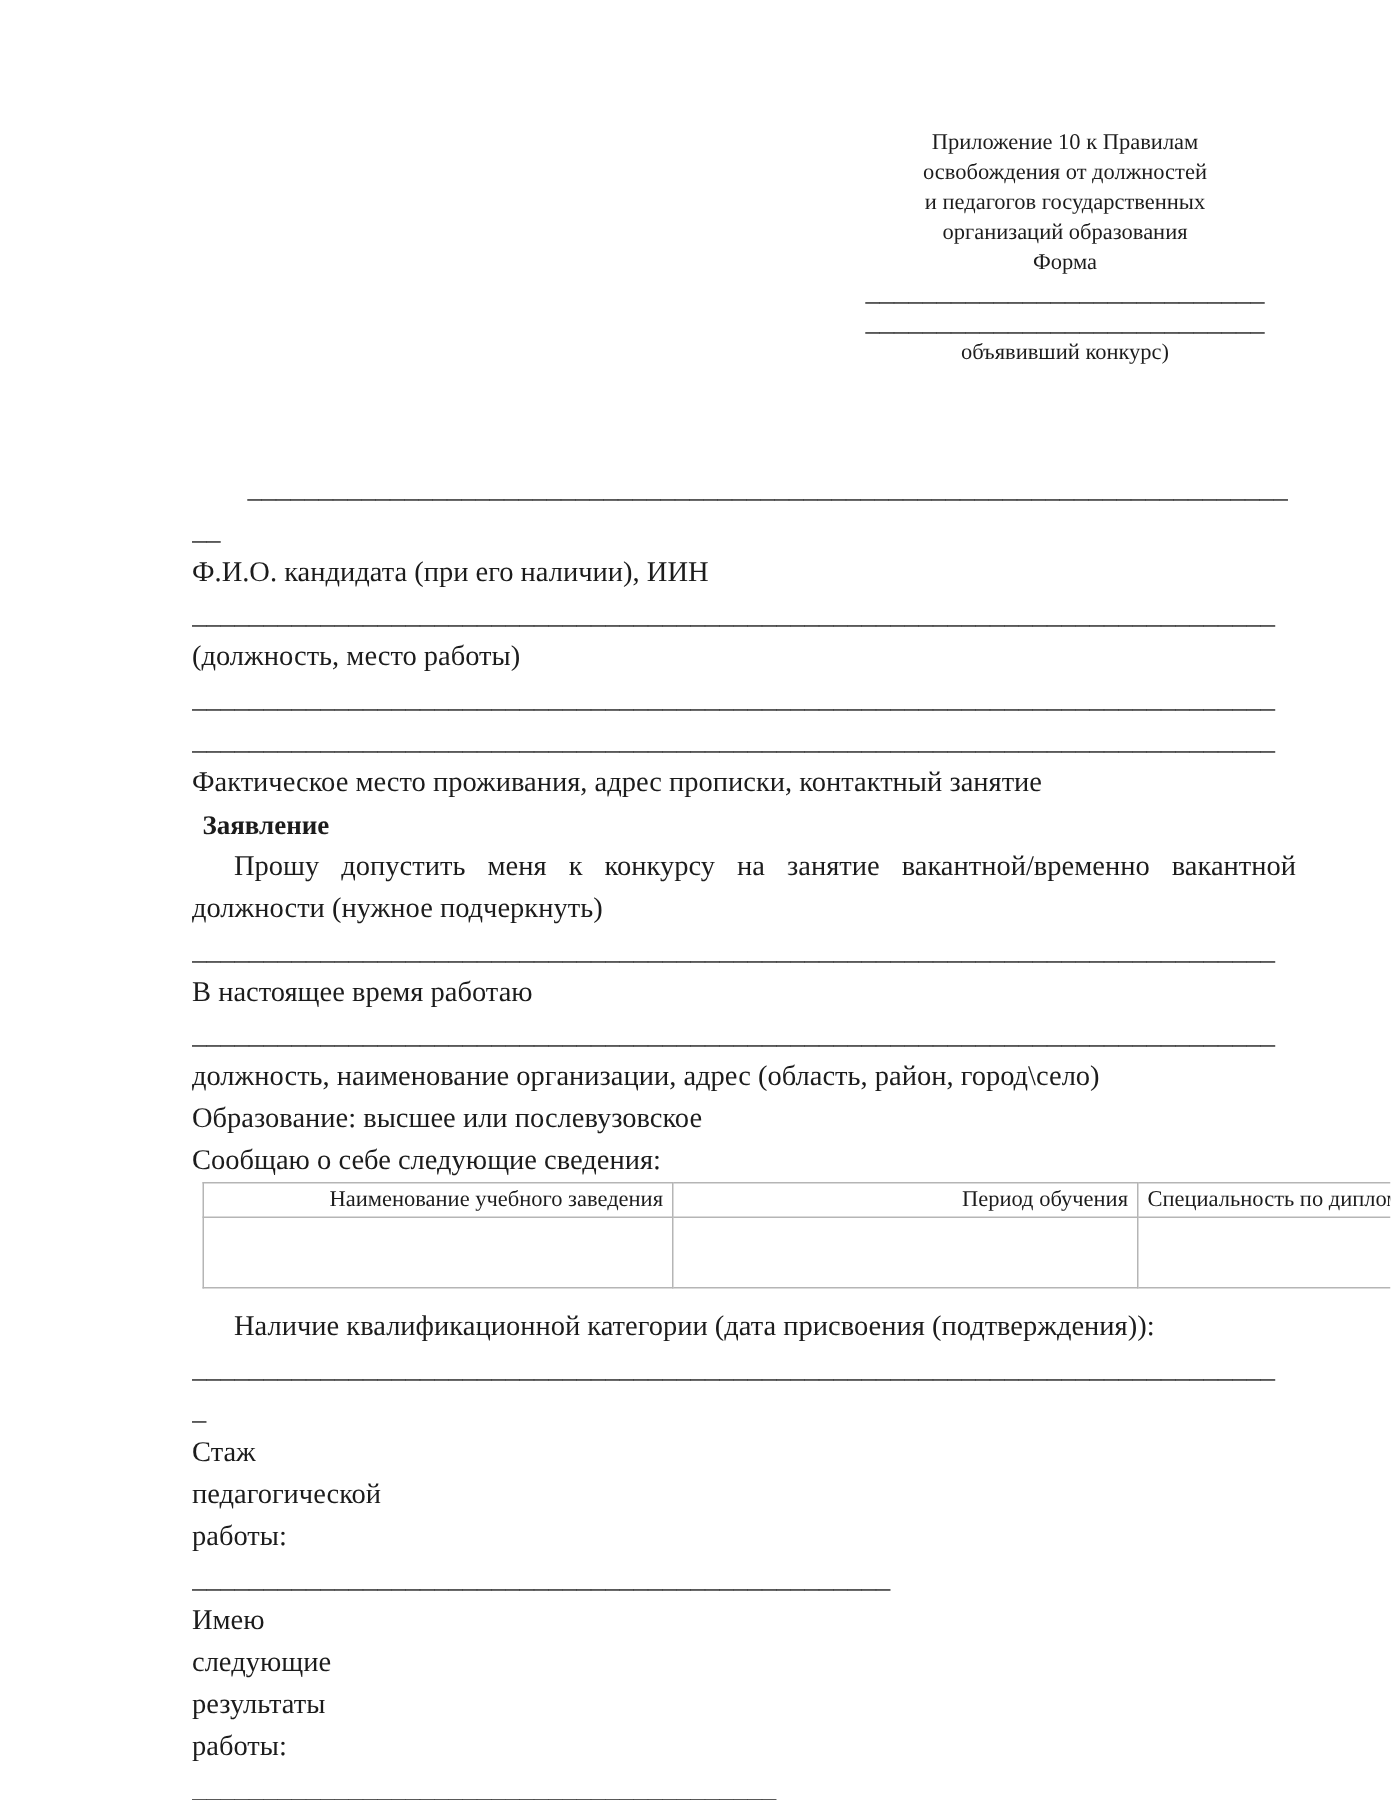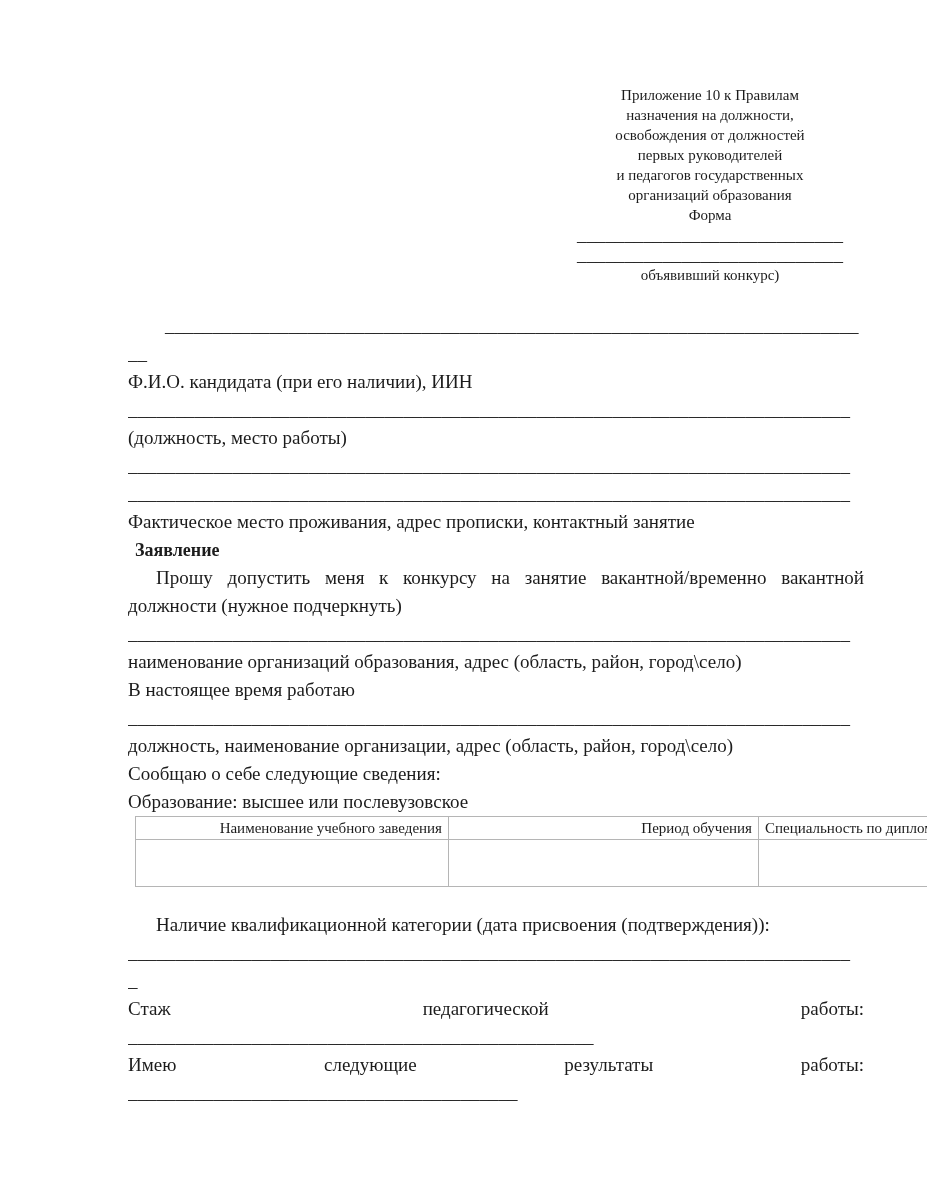--- a/index.html
+++ b/index.html
@@ -44,20 +44,21 @@
   .indent { text-indent: 28px; }
   .statement-title {
     font-weight: bold;
     font-size: 18px;
     text-indent: 7px;
   }
   .request { text-align: justify; text-indent: 28px; }
   .justify-row {
     display: flex;
     justify-content: space-between;
+    flex-direction: column;
   }
   
   table.edu {
     border-collapse: collapse;
     table-layout: fixed;
     width: 812px;
     margin-left: 7px;
     margin-top: 0px;
   }
   table.edu th, table.edu td {
@@ -69,32 +70,30 @@
     vertical-align: top;
     padding: 2px 6px;
     white-space: nowrap;
     overflow: hidden;
   }
   table.edu th { height: 23px; }
   table.edu td { height: 47px; }
   .col1 { width: 313px; }
   .col2 { width: 310px; }
   .col3 { width: 189px; }
-  .qualification { margin-top: 24px; }
+  .qualification { margin-top: 12px; }
 </style>
 </head>
 <body>
 
 <div class="page">
 
   <div class="header-note">
     <div>Приложение 10 к Правилам</div>
-    <div>назначения на должности,</div>
     <div>освобождения от должностей</div>
-    <div>первых руководителей</div>
     <div>и педагогов государственных</div>
     <div>организаций образования</div>
     <div>Форма</div>
     <div class="uline">____________________________</div>
     <div class="uline">____________________________</div>
     <div>объявивший конкурс)</div>
   </div>
 
   <div class="body-content">
 
@@ -107,27 +106,26 @@
 
     <p class="uline">____________________________________________________________________________</p>
     <p class="uline">____________________________________________________________________________</p>
     <p>Фактическое место проживания, адрес прописки, контактный занятие</p>
 
     <p class="statement-title">Заявление</p>
 
     <p class="request">Прошу допустить меня к конкурсу на занятие вакантной/временно вакантной должности (нужное подчеркнуть)</p>
 
     <p class="uline">____________________________________________________________________________</p>
-    <p>наименование организаций образования, адрес (область, район, город\село)</p>
     <p>В настоящее время работаю</p>
 
     <p class="uline">____________________________________________________________________________</p>
     <p>должность, наименование организации, адрес (область, район, город\село)</p>
+    <p>Образование: высшее или послевузовское</p>
     <p>Сообщаю о себе следующие сведения:</p>
-    <p>Образование: высшее или послевузовское</p>
 
     <table class="edu">
       <thead>
         <tr>
           <th class="col1">Наименование учебного заведения</th>
           <th class="col2">Период обучения</th>
           <th class="col3">Специальность по диплому</th>
         </tr>
       </thead>
       <tbody>

